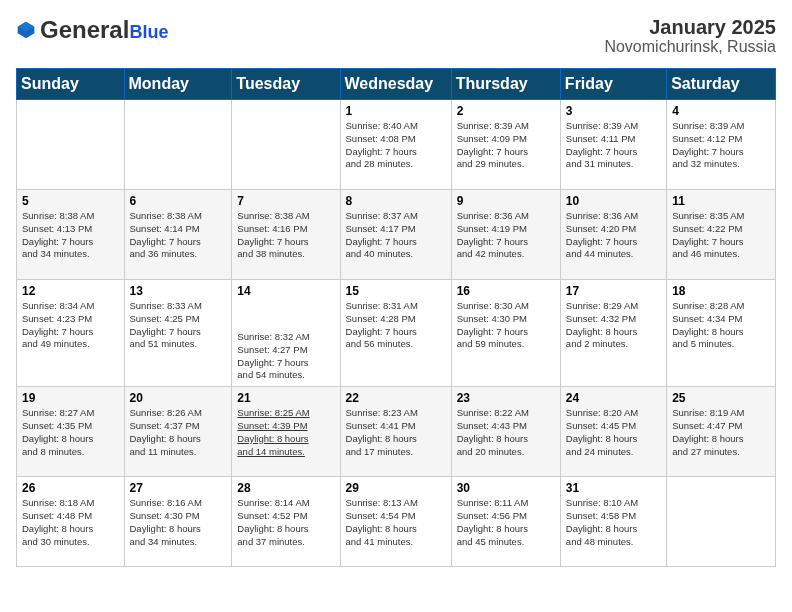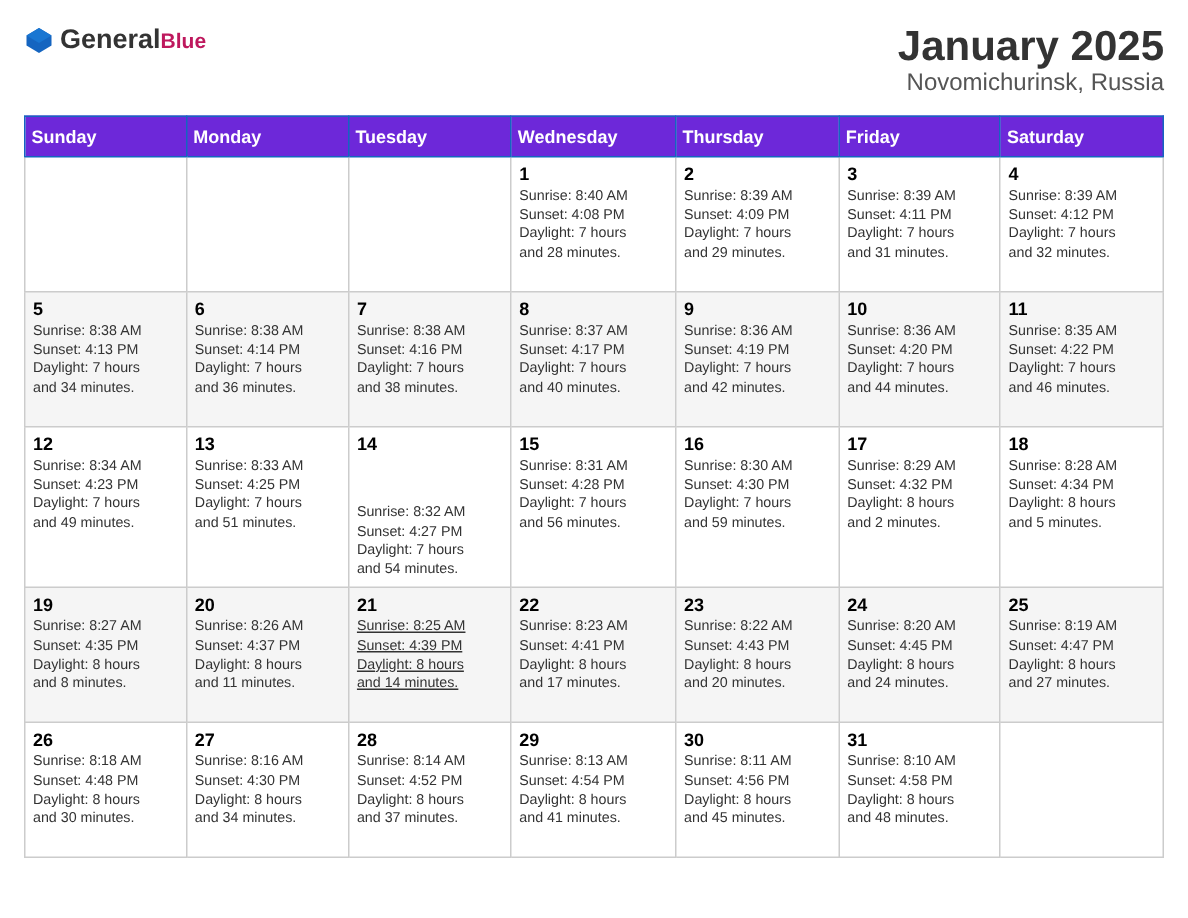--- a/index.html
+++ b/index.html
@@ -18,54 +18,54 @@
       justify-content: space-between;
       align-items: flex-start;
       margin-bottom: 12px;
     }
     .logo {
       display: flex;
       align-items: center;
       gap: 4px;
     }
     .logo-text-general {
+      font-size: 24px;
+      font-weight: bold;
+      color: #333;
+    }
+    .logo-text-blue {
       font-size: 18px;
       font-weight: bold;
-      color: #333;
-    }
-    .logo-text-blue {
-      font-size: 14px;
-      font-weight: bold;
-      color: #be185d;
+      color: #1d4ed8;
     }
     .logo-icon {
       width: 20px;
       height: 20px;
     }
     .title-block {
       text-align: right;
     }
     .month-title {
-      font-size: 28px;
+      font-size: 20px;
       font-weight: bold;
       color: #333;
       line-height: 1.1;
     }
     .location-title {
       font-size: 16px;
       color: #555;
     }
     .calendar {
       width: 100%;
       border-collapse: collapse;
     }
     .calendar th {
-      background-color: #6d28d9;
+      background-color: #0c4a6e;
       color: #fff;
-      font-size: 12px;
+      font-size: 16px;
       font-weight: bold;
       padding: 6px 4px;
       text-align: left;
       border: 1px solid #1565c0;
     }
     .calendar td {
       border: 1px solid #ccc;
       vertical-align: top;
       padding: 4px 5px;
       width: 113px;

